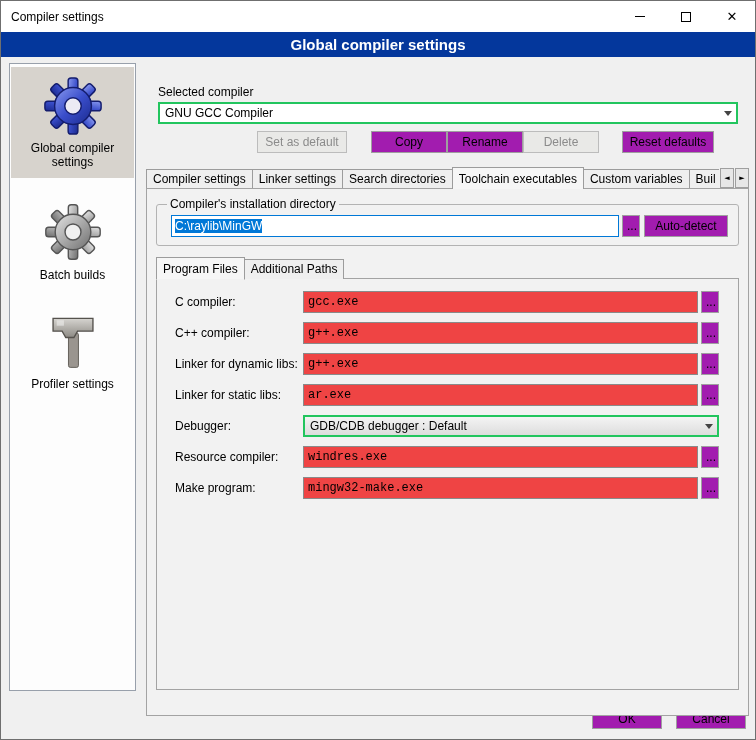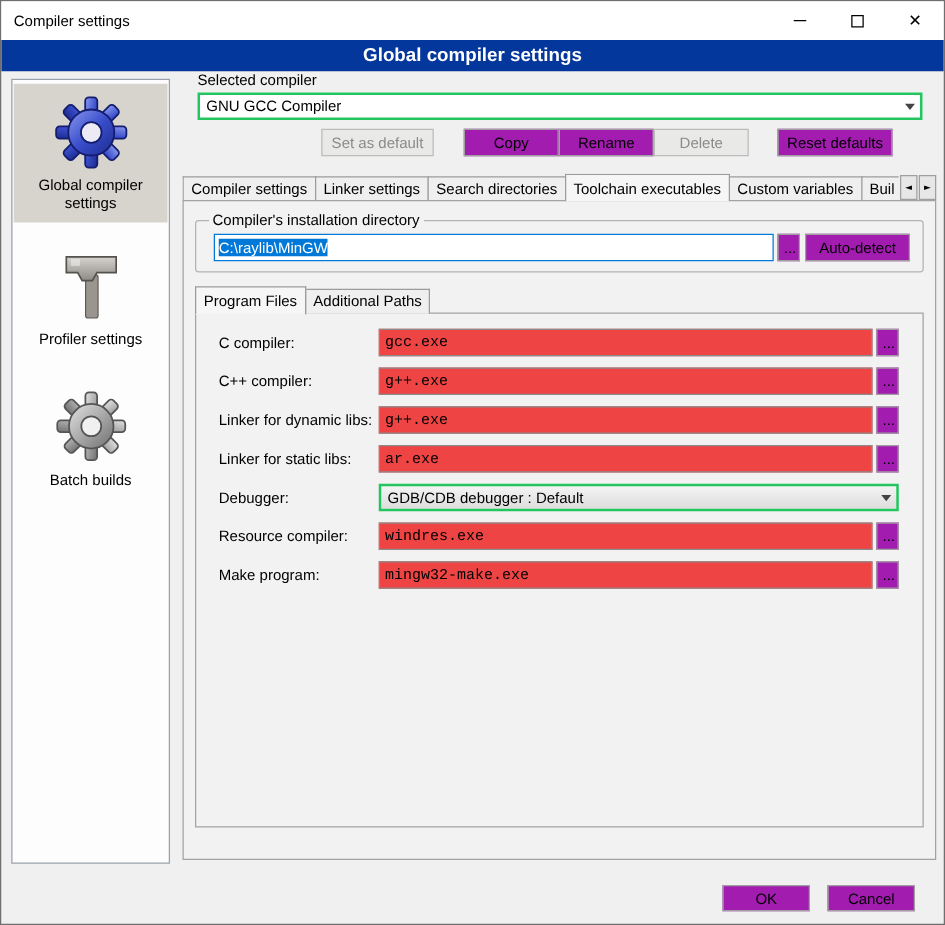--- a/index.html
+++ b/index.html
@@ -21,21 +21,21 @@
   
   .hdr{position:absolute;top:31px;left:0;right:0;height:25px;background:#04379c;color:#fff;
        font-weight:bold;font-size:15px;text-align:center;line-height:25px;}
   
   .sidebar{position:absolute;top:62px;left:8px;width:127px;height:628px;background:#fdfdfd;border:1px solid #98a0ab;padding-top:3px;}
   .side-item{text-align:center;padding:8px 3px 9px 3px;margin:0 1px 6px 1px;}
   .side-item.selected{background:#d7d3cd;}
   .side-item .icon{display:block;margin:0 auto 4px auto;width:62px;height:62px;}
   .side-item .lbl{display:block;line-height:14px;}
   
-  .main{position:absolute;left:145px;top:52px;width:603px;}
+  .main{position:absolute;left:145px;top:80px;width:603px;}
   .sel-label{display:block;margin:4px 0 3px 12px;}
   .combo{height:22px;background:#fff;border:2px solid #22c55e;display:flex;align-items:center;padding:0 4px 0 5px;position:relative;}
   .combo .txt{flex:1;white-space:nowrap;overflow:hidden;}
   .caret{width:0;height:0;border-left:4px solid transparent;border-right:4px solid transparent;border-top:5px solid #444;margin-left:4px;}
   .compiler-combo{margin-left:12px;width:580px;}
   
   button.btn{height:22px;background:#a21caf;border:1px solid #9f9f9f;font-family:"Liberation Sans",sans-serif;font-size:12px;padding:0 4px;cursor:default;}
   button.btn.disabled{color:#8b8b8b;border-color:#bcbcbc;background:#e9e9e7;}
   .btn-row{display:flex;margin-top:7px;height:22px;}
   .btn-set{margin-left:111px;width:90px;}
@@ -62,21 +62,21 @@
   .note{margin-top:5px;color:#a01810;white-space:nowrap;overflow:hidden;}
   
   .subtabbar{display:flex;align-items:flex-end;margin-top:10px;height:23px;position:relative;}
   .subtab-panel{border:1px solid #a3a3a3;background:#f2f2f2;height:412px;margin-top:-1px;padding:12px 19px 0 18px;}
   
   .frow{display:flex;align-items:center;height:22px;margin-bottom:9px;}
   .frow .flabel{width:128px;flex:none;}
   .frow input.finput{flex:1;height:22px;border:1px solid #8a8a8a;background:#ef4444;padding:0 4px;font-family:Liberation Mono, monospace;font-size:12px;}
   .frow .combo{flex:1;background:linear-gradient(#f4f4f4,#dddddd);}
   
-  .footer{position:absolute;left:0;right:0;top:707px;display:flex;justify-content:flex-end;gap:14px;padding-right:23px;}
+  .footer{position:absolute;left:0;right:0;top:707px;display:flex;justify-content:flex-end;gap:14px;padding-right:9px;}
   .footer .btn{width:70px;height:21px;}
 </style>
 </head>
 <body>
 
 <div class="window">
 
   <div class="titlebar">
     <span class="title">Compiler settings</span>
     <div class="win-controls">
@@ -112,37 +112,20 @@
             <rect x="-5" y="-29" width="10" height="58" rx="3" transform="rotate(90)"></rect>
             <rect x="-5" y="-29" width="10" height="58" rx="3" transform="rotate(135)"></rect>
             <circle r="19"></circle>
             <circle r="8.5" fill="#eceaf4"></circle>
           </g>
         </svg>
       </span>
       <span class="lbl">Global compiler settings</span>
     </div>
 
-    <div class="side-item" style="margin-top:12px;">
-      <span class="icon">
-        <svg width="58" height="62" viewBox="0 0 64 68">
-          <defs>
-            <linearGradient id="gSteel" x1="0" y1="0" x2="0" y2="1">
-              <stop offset="0" stop-color="#d6d4d0"></stop>
-                <stop offset="1" stop-color="#8d8a84"></stop>
-            </linearGradient>
-          </defs>
-          <rect x="27" y="24" width="11" height="38" rx="2" fill="#9a958f" stroke="#5c5852"></rect>
-          <path d="M10 8 h44 v14 h-17 l-4 7 h-9 l-4 -7 h-10 z" fill="url(#gSteel)" stroke="#55524d" stroke-width="1.5"></path>
-          <rect x="14" y="10" width="8" height="6" fill="#efeeec" stroke="none" opacity="0.6"></rect>
-        </svg>
-      </span>
-      <span class="lbl">Profiler settings</span>
-    </div>
-
     <div class="side-item" style="margin-top:16px;">
       <span class="icon">
         <svg width="60" height="60" viewBox="0 0 64 64">
           <defs>
             <linearGradient id="gGray" x1="0" y1="0" x2="1" y2="1">
               <stop offset="0" stop-color="#e2e2e2"></stop>
                 <stop offset="0.5" stop-color="#a9a9a9"></stop>
                 <stop offset="1" stop-color="#6f6f6f"></stop>
             </linearGradient>
           </defs>
@@ -151,20 +134,37 @@
             <rect x="-5" y="-29" width="10" height="58" rx="3" transform="rotate(45)"></rect>
             <rect x="-5" y="-29" width="10" height="58" rx="3" transform="rotate(90)"></rect>
             <rect x="-5" y="-29" width="10" height="58" rx="3" transform="rotate(135)"></rect>
             <circle r="19"></circle>
             <circle r="8.5" fill="#f0f0f0"></circle>
           </g>
         </svg>
       </span>
       <span class="lbl">Batch builds</span>
     </div>
+
+    <div class="side-item" style="margin-top:12px;">
+      <span class="icon">
+        <svg width="58" height="62" viewBox="0 0 64 68">
+          <defs>
+            <linearGradient id="gSteel" x1="0" y1="0" x2="0" y2="1">
+              <stop offset="0" stop-color="#d6d4d0"></stop>
+                <stop offset="1" stop-color="#8d8a84"></stop>
+            </linearGradient>
+          </defs>
+          <rect x="27" y="24" width="11" height="38" rx="2" fill="#9a958f" stroke="#5c5852"></rect>
+          <path d="M10 8 h44 v14 h-17 l-4 7 h-9 l-4 -7 h-10 z" fill="url(#gSteel)" stroke="#55524d" stroke-width="1.5"></path>
+          <rect x="14" y="10" width="8" height="6" fill="#efeeec" stroke="none" opacity="0.6"></rect>
+        </svg>
+      </span>
+      <span class="lbl">Profiler settings</span>
+    </div>
   </div>
 
   <div class="main">
 
     <span class="sel-label">Selected compiler</span>
 
     <div class="combo compiler-combo">
       <span class="txt">GNU GCC Compiler</span>
       <span class="caret"></span>
     </div>

